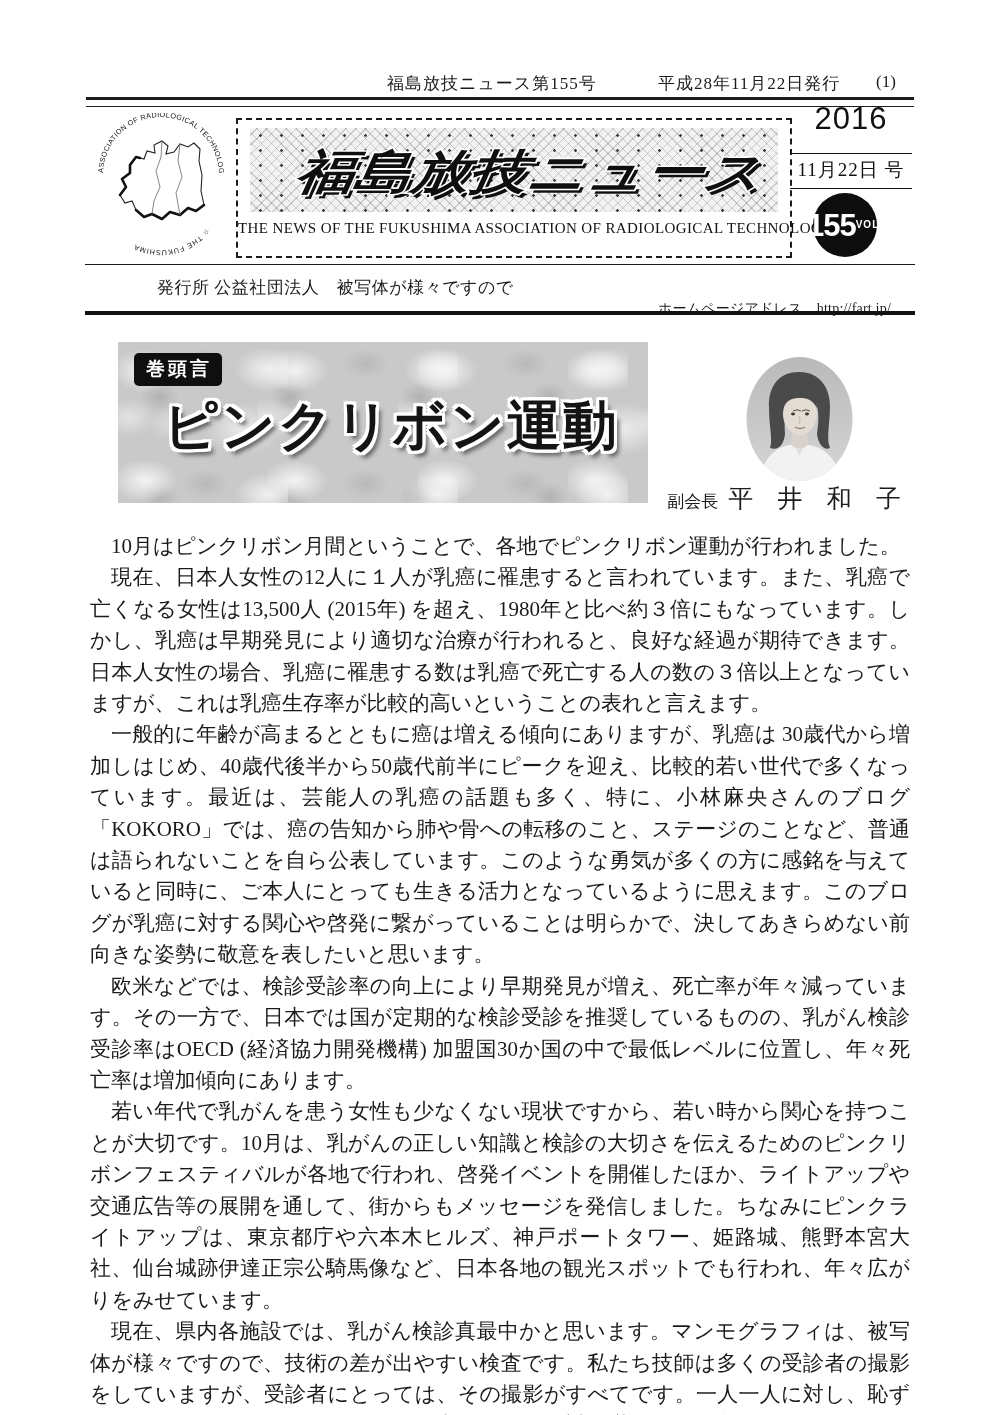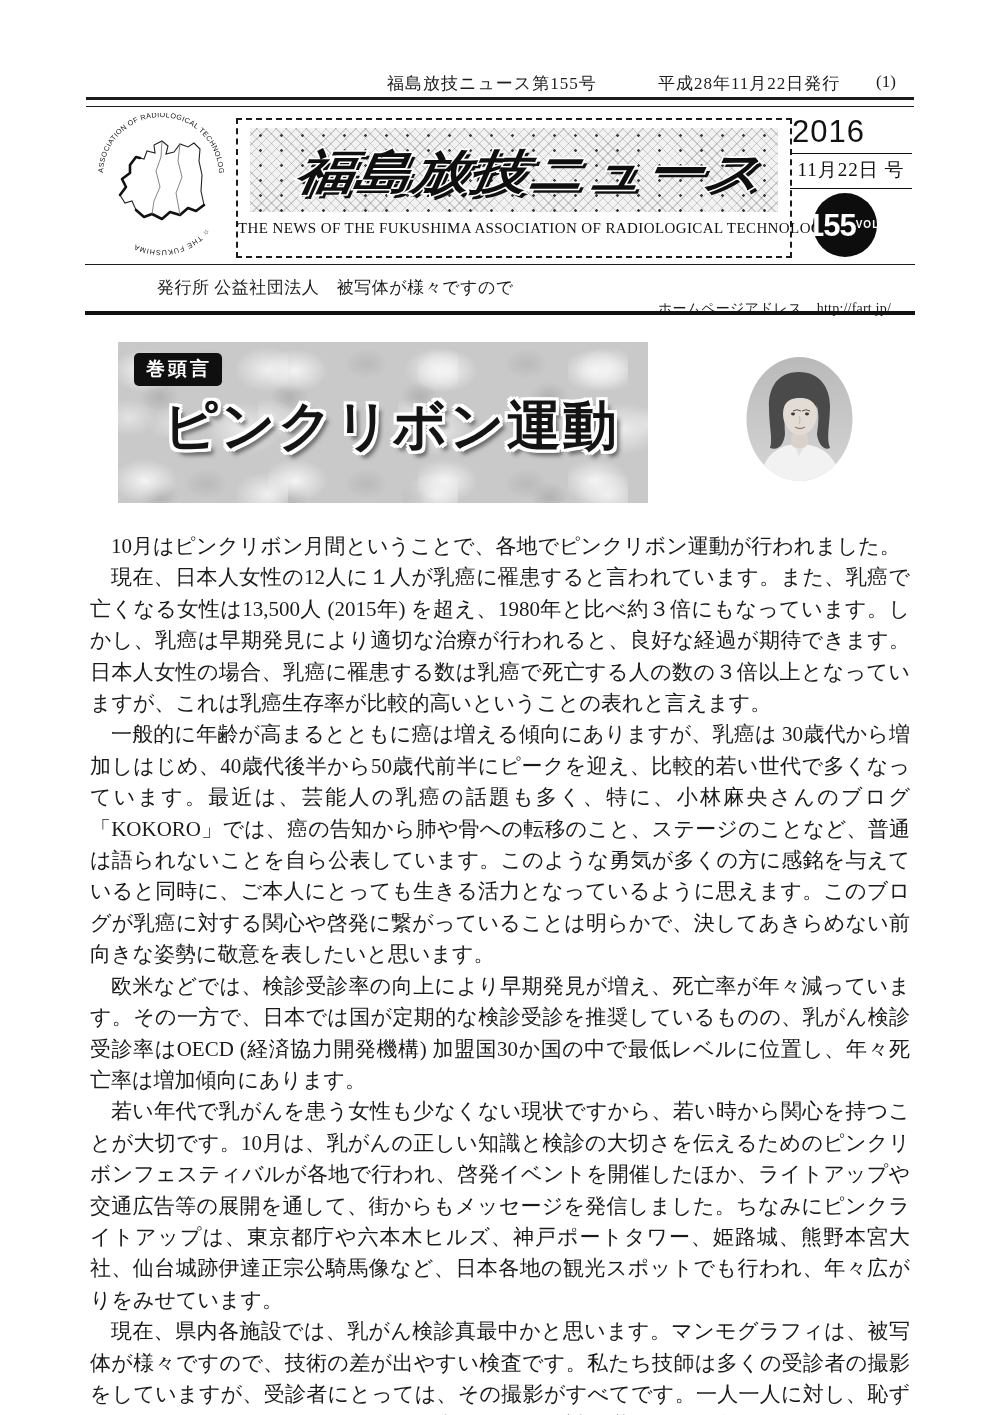--- a/index.html
+++ b/index.html
@@ -22,21 +22,21 @@
   .mast-band{position:absolute;left:12px;top:8px;right:12px;height:84px;
     background-color:#f2f2f2;
     background-image:
       repeating-linear-gradient(45deg, rgba(60,60,60,.22) 0 1px, transparent 1px 7px),
       repeating-linear-gradient(-45deg, rgba(60,60,60,.22) 0 1px, transparent 1px 7px),
       radial-gradient(circle, #3a3a3a 1.2px, transparent 1.5px);
     background-size:auto,auto,21px 15px;}
   .mast-band svg{width:100%;height:100%;display:block;}
   .mast-caption{position:absolute;left:0;right:0;top:100px;text-align:center;
     font-size:15px;letter-spacing:.4px;white-space:nowrap;color:#111;}
-  .vol-col{position:absolute;left:792px;top:114px;width:118px;}
+  .vol-col{position:absolute;left:792px;top:101px;width:118px;text-align:center;}
   .vol-year{font-family:"Liberation Sans","DejaVu Sans",sans-serif;
     font-size:31px;font-weight:500;letter-spacing:1px;color:#111;}
   .vol-sep{position:absolute;left:790px;width:122px;border-top:1.5px solid #111;height:0;}
   .sep1{top:153px;} .sep2{top:188px;}
   .vol-date{position:absolute;left:792px;top:157px;width:118px;text-align:center;
     font-size:19px;letter-spacing:1px;color:#111;}
   .vol-badge{position:absolute;left:813px;top:193px;width:64px;height:64px;border-radius:50%;
     background:#0d0d0d;color:#fff;display:flex;flex-direction:row;
     align-items:center;justify-content:center;
     font-family:"Liberation Sans","DejaVu Sans",sans-serif;}
@@ -174,20 +174,24 @@
         <path d="M37,52 C38,38 44,32 54,32 C64,32 70,38 71,52 C66,44 62,42 54,42 C46,42 41,44 37,52 Z" fill="#4a4a4a"></path>
 
         <path d="M44,55 q4,-2.5 8,0 M61,55 q-4,-2.5 -8,0" stroke="#5a5248" stroke-width="1" fill="none" transform="translate(3,0)"></path>
         <ellipse cx="47" cy="58" rx="2" ry="1.4" fill="#3c372f"></ellipse>
         <ellipse cx="61" cy="58" rx="2" ry="1.4" fill="#3c372f"></ellipse>
         <path d="M53,60 q2,5 0,8" stroke="#c8beb4" stroke-width="1.1" fill="none"></path>
         <path d="M49,71 q5,3 10,0" stroke="#9b8378" stroke-width="1.3" fill="none"></path>
       </g>
     </svg>
   </div>
+  <div class="author">
+    <span class="t">副会長</span>
+    <span class="n">平 井 和 子</span>
+  </div>
 
   <div class="article">
     <p>10月はピンクリボン月間ということで、各地でピンクリボン運動が行われました。</p>
     <p>現在、日本人女性の12人に１人が乳癌に罹患すると言われています。また、乳癌で亡くなる女性は13,500人 (2015年) を超え、1980年と比べ約３倍にもなっています。しかし、乳癌は早期発見により適切な治療が行われると、良好な経過が期待できます。日本人女性の場合、乳癌に罹患する数は乳癌で死亡する人の数の３倍以上となっていますが、これは乳癌生存率が比較的高いということの表れと言えます。</p>
     <p>一般的に年齢が高まるとともに癌は増える傾向にありますが、乳癌は 30歳代から増加しはじめ、40歳代後半から50歳代前半にピークを迎え、比較的若い世代で多くなっています。最近は、芸能人の乳癌の話題も多く、特に、小林麻央さんのブログ「KOKORO」では、癌の告知から肺や骨への転移のこと、ステージのことなど、普通は語られないことを自ら公表しています。このような勇気が多くの方に感銘を与えていると同時に、ご本人にとっても生きる活力となっているように思えます。このブログが乳癌に対する関心や啓発に繋がっていることは明らかで、決してあきらめない前向きな姿勢に敬意を表したいと思います。</p>
     <p>欧米などでは、検診受診率の向上により早期発見が増え、死亡率が年々減っています。その一方で、日本では国が定期的な検診受診を推奨しているものの、乳がん検診受診率はOECD (経済協力開発機構) 加盟国30か国の中で最低レベルに位置し、年々死亡率は増加傾向にあります。</p>
     <p>若い年代で乳がんを患う女性も少なくない現状ですから、若い時から関心を持つことが大切です。10月は、乳がんの正しい知識と検診の大切さを伝えるためのピンクリボンフェスティバルが各地で行われ、啓発イベントを開催したほか、ライトアップや交通広告等の展開を通して、街からもメッセージを発信しました。ちなみにピンクライトアップは、東京都庁や六本木ヒルズ、神戸ポートタワー、姫路城、熊野本宮大社、仙台城跡伊達正宗公騎馬像など、日本各地の観光スポットでも行われ、年々広がりをみせています。</p>
     <p>現在、県内各施設では、乳がん検診真最中かと思います。マンモグラフィは、被写体が様々ですので、技術の差が出やすい検査です。私たち技師は多くの受診者の撮影をしていますが、受診者にとっては、その撮影がすべてです。一人一人に対し、恥ずかしくない撮影をしていますか？　常に、自分に対し厳しく向き合ってほしいと思っています。</p>
   </div>
 

